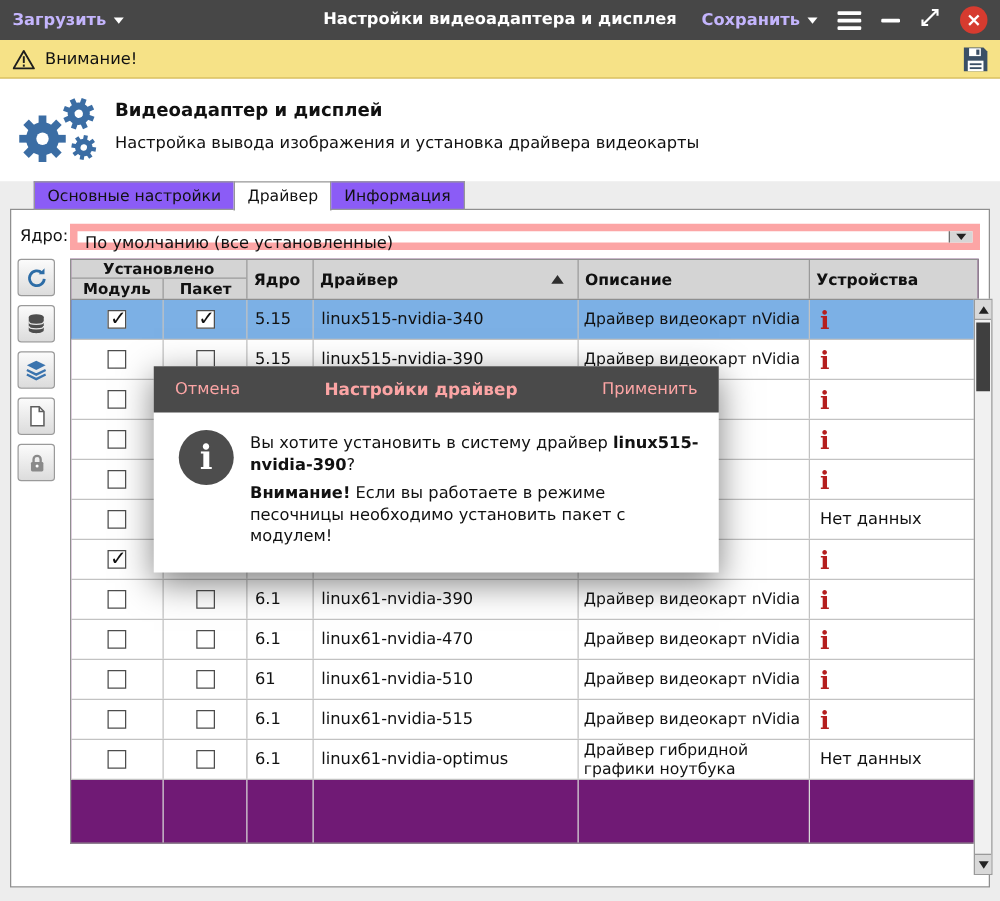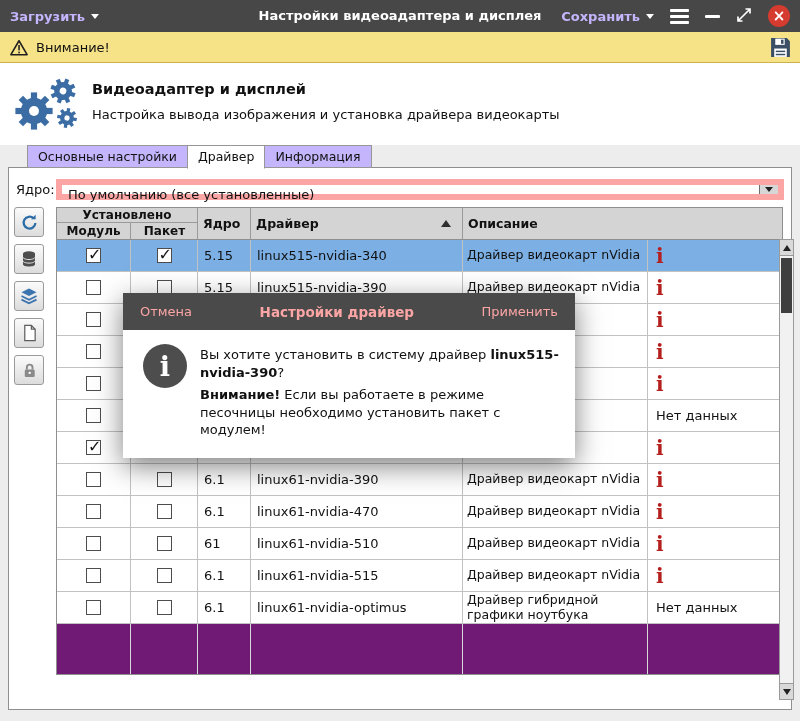--- a/index.html
+++ b/index.html
@@ -33,21 +33,21 @@
 
   
   .apphead { position:absolute; top:63px; left:0; right:0; height:82px; background:#fff; }
   .gears { position:absolute; left:8px; top:8px; }
   .apphead-title { position:absolute; left:92px; top:18px; font-weight:bold; font-size:14.5px; }
   .apphead-sub   { position:absolute; left:92px; top:44px; font-size:13px; }
 
   
   .tabs { position:absolute; top:145px; left:27px; display:flex; z-index:3; }
   .tab { height:23px; line-height:21px; padding:0 10px; font-size:12.5px;
-         background:#c4b5fd; border:1px solid #979797; border-right:none; }
+         background:#8b5cf6; border:1px solid #979797; border-right:none; }
   .tab:last-child { border-right:1px solid #979797; }
   .tab.active { background:#fff; height:24px; border-bottom:1px solid #fff; border-right:1px solid #979797; }
   .tab.active + .tab { border-left:none; }
 
   
   .panel { position:absolute; left:8px; right:8px; top:167px; bottom:11px;
            background:#fff; border:1px solid #8f8f8f; }
 
   .kernel-label { position:absolute; left:7px; top:14px; font-size:13px; }
   .kselect { position:absolute; left:47px; right:7px; top:11px; height:21px;
@@ -267,20 +267,21 @@
           <div class="th-sub">Модуль</div>
           <div class="th-sub">Пакет</div>
         </div>
       </div>
       <div class="th">Ядро</div>
       <div class="th th-driver">
         <span>Драйвер</span>
         <span class="sort-up"></span>
       </div>
       <div class="th">Описание</div>
+      <div class="th">Устройства</div>
     </div>
 
     <div id="rows">
         <div class="trow grid6 selected">
           <div class="td c-check">
             <span class="cb checked"></span>
           </div>
           <div class="td c-check">
             <span class="cb checked"></span>
           </div>

